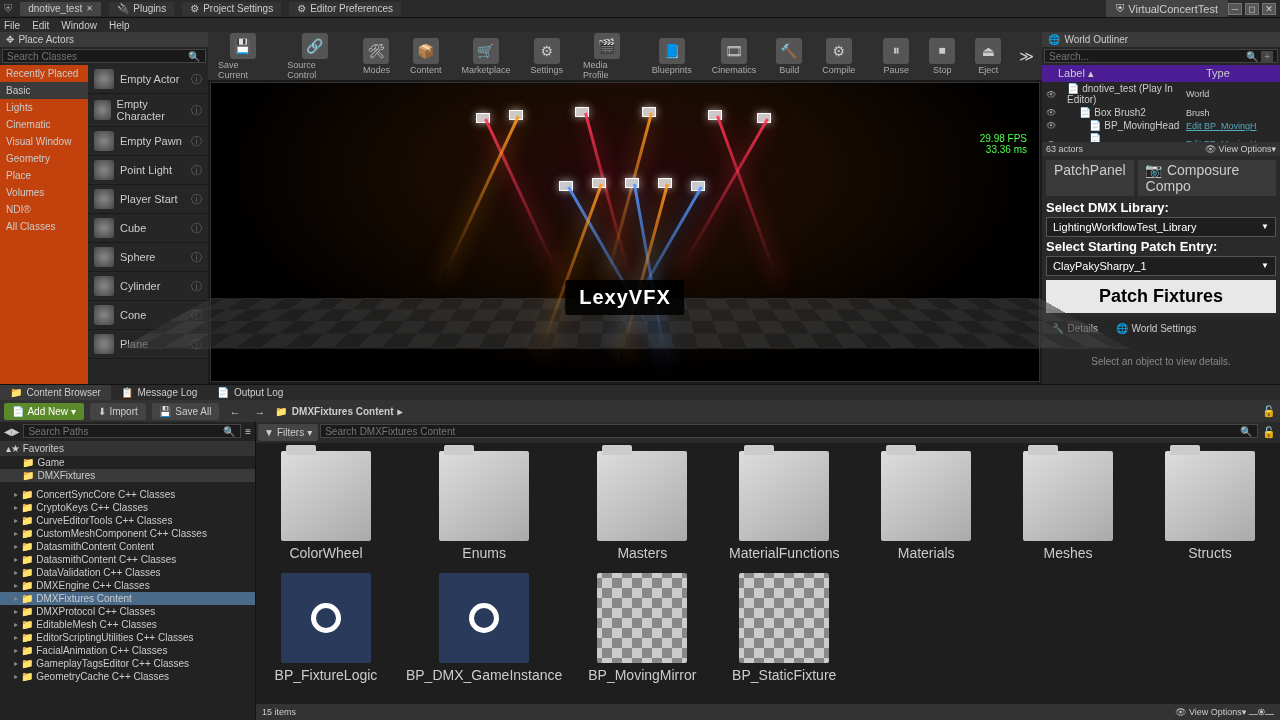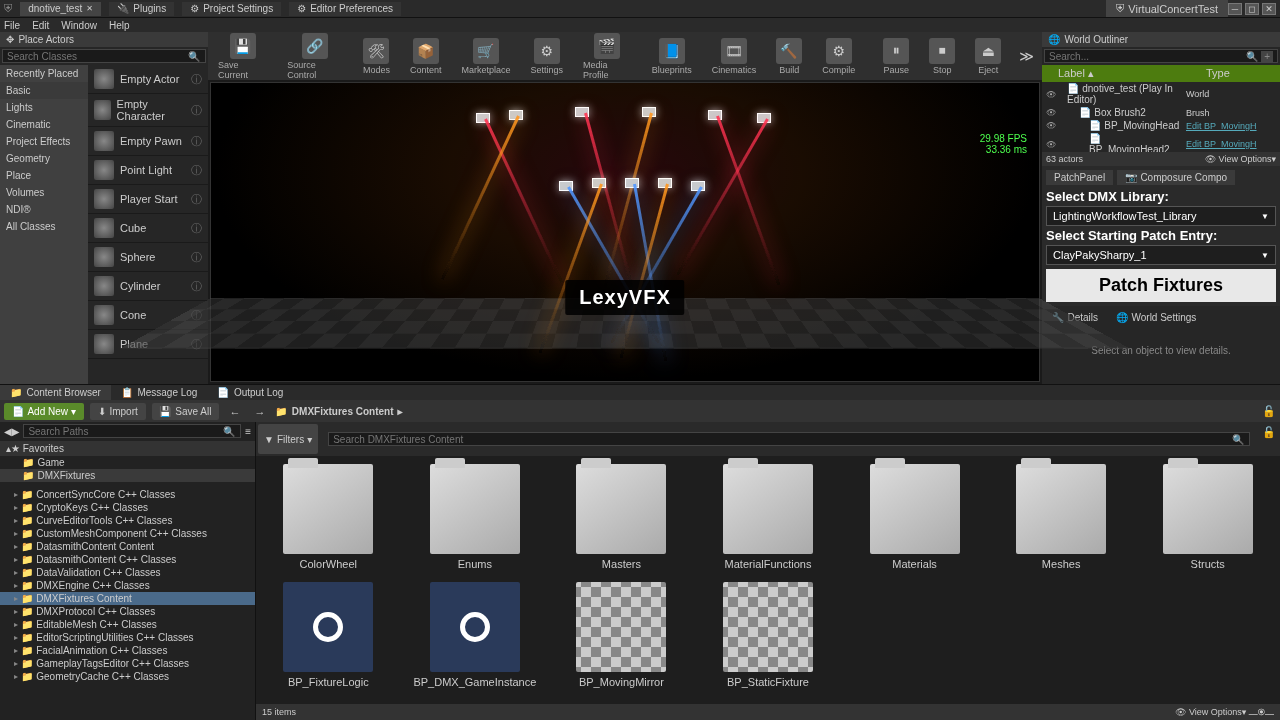--- a/index.html
+++ b/index.html
@@ -14,21 +14,21 @@
 .menubar { height: 14px; background: #2a2a2a; display: flex; align-items: center; padding: 0 4px; gap: 12px; font-size: 10px; }
 .menubar span { cursor: pointer; text-align: center; }
 
 .main-area { display: flex; height: 352px; }
 
 .place-actors { width: 208px; background: #262626; display: flex; flex-direction: column; }
 .panel-header { background: #3a3a3a; padding: 2px 6px; font-size: 10px; display: flex; align-items: center; gap: 4px; height: 15px; }
 .search-box { background: #1a1a1a; border: 1px solid #444; padding: 2px 4px; font-size: 10px; color: #888; margin: 2px; height: 14px; display: flex; align-items: center; }
 .search-box input { background: transparent; border: none; color: #888; width: 100%; outline: none; font-size: 10px; }
 .place-body { display: flex; flex: 1; overflow: hidden; }
-.place-cats { width: 88px; background: #404040; }
+.place-cats { width: 88px; background: #c2410c; }
 .place-cat { padding: 3px 6px; font-size: 10px; cursor: pointer; }
 .place-cat.active { background: #3a3a3a; }
 .place-items { flex: 1; overflow-y: auto; }
 .place-item { display: flex; align-items: center; padding: 4px 6px; gap: 6px; border-bottom: 1px solid #1a1a1a; }
 .place-icon { width: 20px; height: 20px; background: radial-gradient(circle, #888, #444); border-radius: 2px; }
 
 .center-area { flex: 1; display: flex; flex-direction: column; background: #1a1a1a; }
 .toolbar { height: 48px; background: #2f2f2f; display: flex; align-items: center; padding: 2px 4px; gap: 8px; }
 .tool-btn { display: flex; flex-direction: column; align-items: center; gap: 1px; padding: 2px 6px; cursor: pointer; }
 .tool-icon { width: 26px; height: 26px; background: #555; border-radius: 3px; display: flex; align-items: center; justify-content: center; font-size: 14px; }
@@ -41,31 +41,31 @@
 .beam { position: absolute; width: 3px; height: 180px; transform-origin: top; }
 .beam.red { background: linear-gradient(rgba(255,50,80,0.9), transparent); box-shadow: 0 0 20px rgba(255,50,80,0.6); }
 .beam.orange { background: linear-gradient(rgba(255,150,30,0.9), transparent); box-shadow: 0 0 20px rgba(255,150,30,0.6); }
 .beam.blue { background: linear-gradient(rgba(80,150,255,0.9), transparent); box-shadow: 0 0 20px rgba(80,150,255,0.6); }
 .fixture { position: absolute; width: 14px; height: 10px; background: #ccc; border: 1px solid #fff; box-shadow: 0 0 8px rgba(255,255,255,0.6); }
 .watermark { position: absolute; left: 50%; top: 66%; transform: translateX(-50%); background: rgba(0,0,0,0.85); padding: 6px 14px; font-size: 20px; font-weight: bold; color: #fff; letter-spacing: 1px; border-radius: 2px; }
 .fps-display { position: absolute; right: 12px; top: 50px; color: #4eff4e; font-size: 10px; text-align: right; }
 
 .right-panel { width: 238px; background: #262626; display: flex; flex-direction: column; }
 .outliner-list { flex: 1; overflow-y: auto; font-size: 10px; }
-.outliner-header { display: flex; background: #4d7c0f; padding: 2px 4px; gap: 13px; }
+.outliner-header { display: flex; background: #4c1d95; padding: 2px 4px; gap: 13px; }
 .outliner-header .col1 { flex: 1; padding-left: 12px; }
 .outliner-row { display: flex; padding: 1px 4px; align-items: center; gap: 3px; }
 .outliner-row .eye { width: 10px; color: #aaa; font-size: 8px; }
 .outliner-row .label { flex: 1; padding-left: 4px; }
 .outliner-row .type { width: 90px; font-size: 9px; }
 .outliner-row .link { color: #5ab; text-decoration: underline; }
 .outliner-footer { background: #333; padding: 2px 4px; display: flex; justify-content: space-between; font-size: 9px; }
 
 .dmx-panel { background: #2a2a2a; padding: 4px; }
-.dmx-tabs { display: flex; gap: 4px; font-size: 10px; margin-bottom: 4px; }
+.dmx-tabs { display: flex; gap: 4px; font-size: 14px; margin-bottom: 4px; }
 .dmx-tab { background: #3a3a3a; padding: 2px 8px; }
 .dmx-label { font-size: 13px; font-weight: bold; color: #fff; margin: 2px 0; }
 .dmx-select { background: #1e1e1e; border: 1px solid #555; padding: 3px 6px; color: #fff; width: 100%; display: flex; justify-content: space-between; align-items: center; }
 .dmx-button { background: #e8e8e8; color: #000; font-size: 18px; font-weight: bold; text-align: center; padding: 6px; margin-top: 4px; cursor: pointer; }
 
 .details-area { padding: 4px; flex: 1; }
 .details-tabs { display: flex; gap: 6px; font-size: 10px; }
 .details-tab { display: flex; align-items: center; gap: 3px; padding: 2px 6px; }
 .details-placeholder { text-align: center; color: #888; font-size: 10px; margin-top: 20px; }
 
@@ -90,21 +90,21 @@
 .tree-icon { font-size: 8px; color: #888; }
 
 .cb-content { flex: 1; display: flex; flex-direction: column; background: #1e1e1e; }
 .cb-filter-bar { display: flex; padding: 2px; gap: 2px; background: #2a2a2a; }
 .cb-grid { flex: 1; padding: 8px; display: grid; grid-template-columns: repeat(7, 1fr); gap: 12px 18px; align-content: start; overflow-y: auto; }
 .cb-item { display: flex; flex-direction: column; align-items: center; gap: 4px; }
 .cb-thumb { width: 90px; height: 90px; background: linear-gradient(145deg, #ddd, #aaa); border-radius: 2px; position: relative; }
 .cb-thumb.folder::before { content: ''; position: absolute; top: -6px; left: 5px; width: 30px; height: 10px; background: #ccc; border-radius: 2px 2px 0 0; }
 .cb-thumb.asset { background: #2a3a5a; display: flex; align-items: center; justify-content: center; }
 .cb-thumb.checker { background: repeating-conic-gradient(#888 0% 25%, #ccc 0% 50%) 50% / 20px 20px; }
-.cb-name { font-size: 11px; text-align: center; color: #ccc; }
+.cb-name { font-size: 14px; text-align: center; color: #ccc; }
 .cb-footer { background: #333; padding: 2px 6px; display: flex; justify-content: space-between; font-size: 9px; height: 16px; align-items: center; }
 
 .arrow { font-size: 8px; }
 </style>
 </head>
 <body>
 
 <div class="titlebar">
   <div class="titlebar-tabs">
     <span style="color:#888">⛨</span>
@@ -138,21 +138,21 @@
     <div class="search-box">
       <input placeholder="Search Classes" style="">
       <span>🔍</span>
     </div>
     <div class="place-body">
       <div class="place-cats">
         <div class="place-cat">Recently Placed</div>
         <div class="place-cat active">Basic</div>
         <div class="place-cat">Lights</div>
         <div class="place-cat">Cinematic</div>
-        <div class="place-cat">Project Effects</div>
+        <div class="place-cat">Visual Window</div>
         <div class="place-cat">Geometry</div>
         <div class="place-cat">Place</div>
         <div class="place-cat">Volumes</div>
         <div class="place-cat">NDI®</div>
         <div class="place-cat">All Classes</div>
       </div>
       <div class="place-items" id="place-items">
           <div class="place-item">
             <div class="place-icon"></div>
             <span>Empty Actor</span>
@@ -414,21 +414,21 @@
           <div class="tree-item "><span class="tree-icon">▸</span>📁 EditableMesh C++ Classes</div>
           <div class="tree-item "><span class="tree-icon">▸</span>📁 EditorScriptingUtilities C++ Classes</div>
           <div class="tree-item "><span class="tree-icon">▸</span>📁 FacialAnimation C++ Classes</div>
           <div class="tree-item "><span class="tree-icon">▸</span>📁 GameplayTagsEditor C++ Classes</div>
           <div class="tree-item "><span class="tree-icon">▸</span>📁 GeometryCache C++ Classes</div>
         </div>
     </div>
     <div class="cb-content">
       <div class="cb-filter-bar">
         <div class="cb-btn" style="padding:2px 6px">▼ <span>Filters</span>▾</div>
-        <div class="search-box" style="flex:1;margin:8px">
+        <div class="search-box" style="flex:1;margin:0">
             <input placeholder="Search DMXFixtures Content" style="">
             <span>🔍</span>
           </div>
         <span style="padding:2px">🔓</span>
       </div>
       <div class="cb-grid" id="cb-grid">
           <div class="cb-item">
             <div class="cb-thumb folder"></div>
             <div class="cb-name">ColorWheel</div>
           </div>

